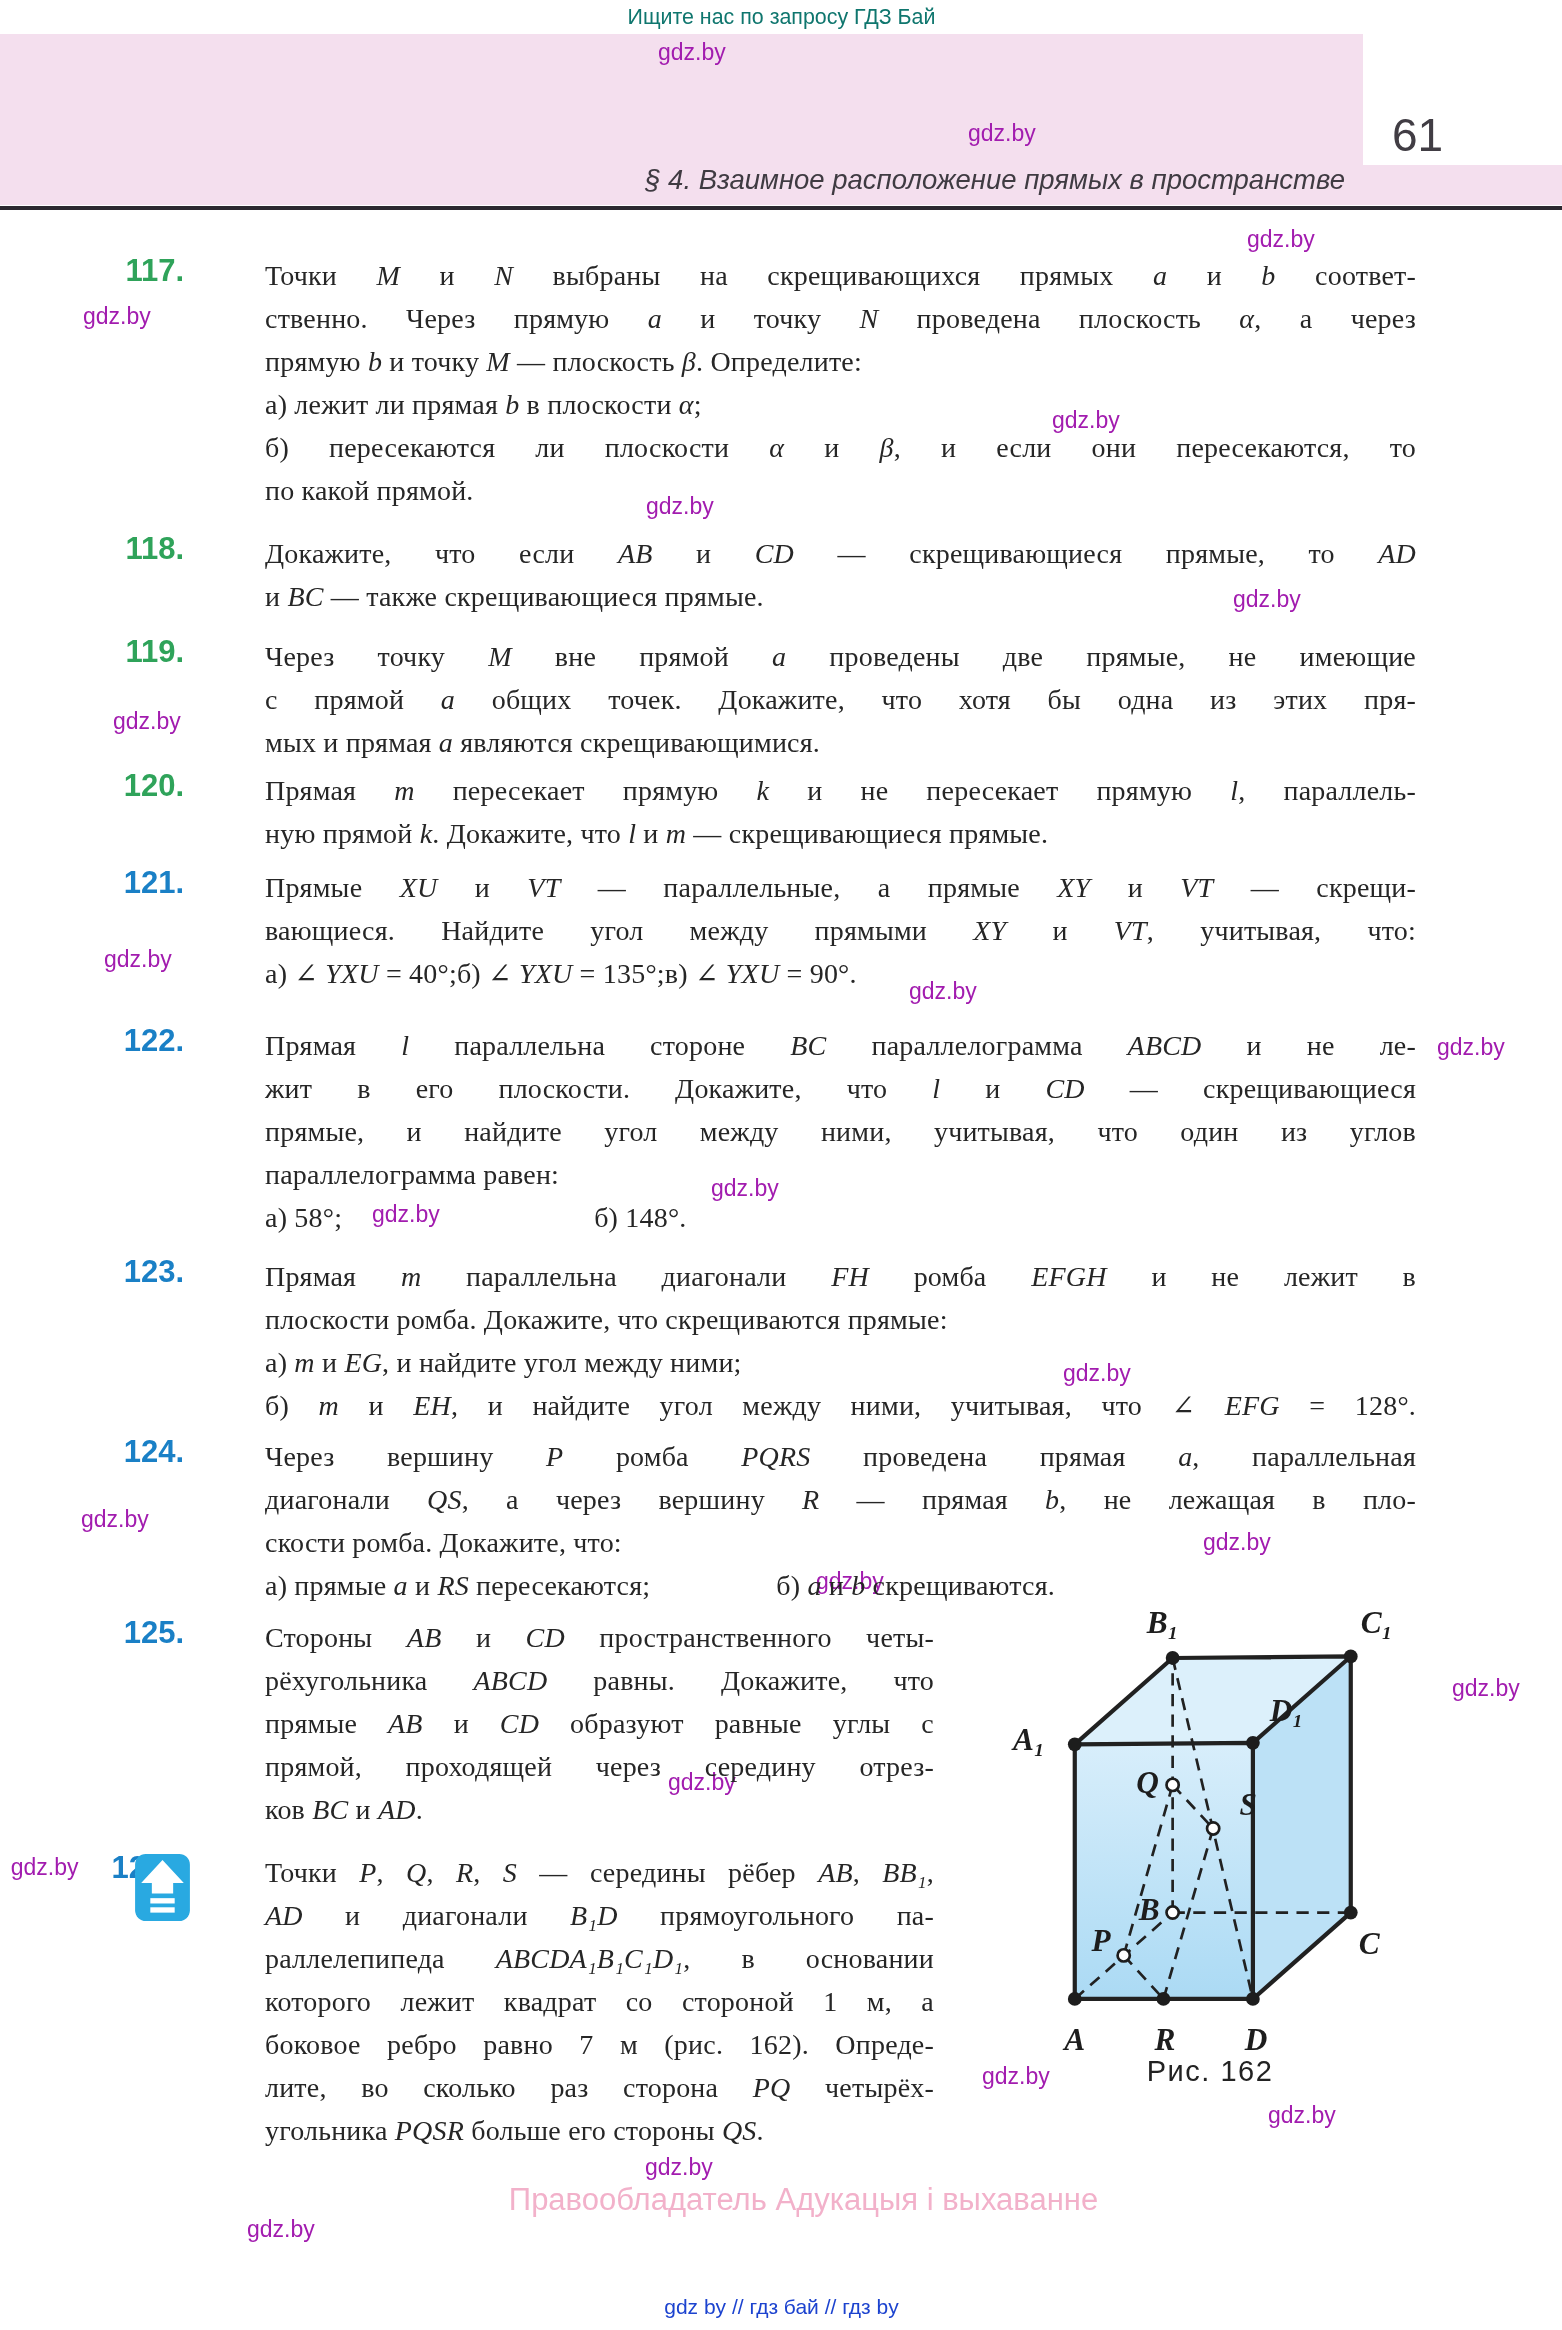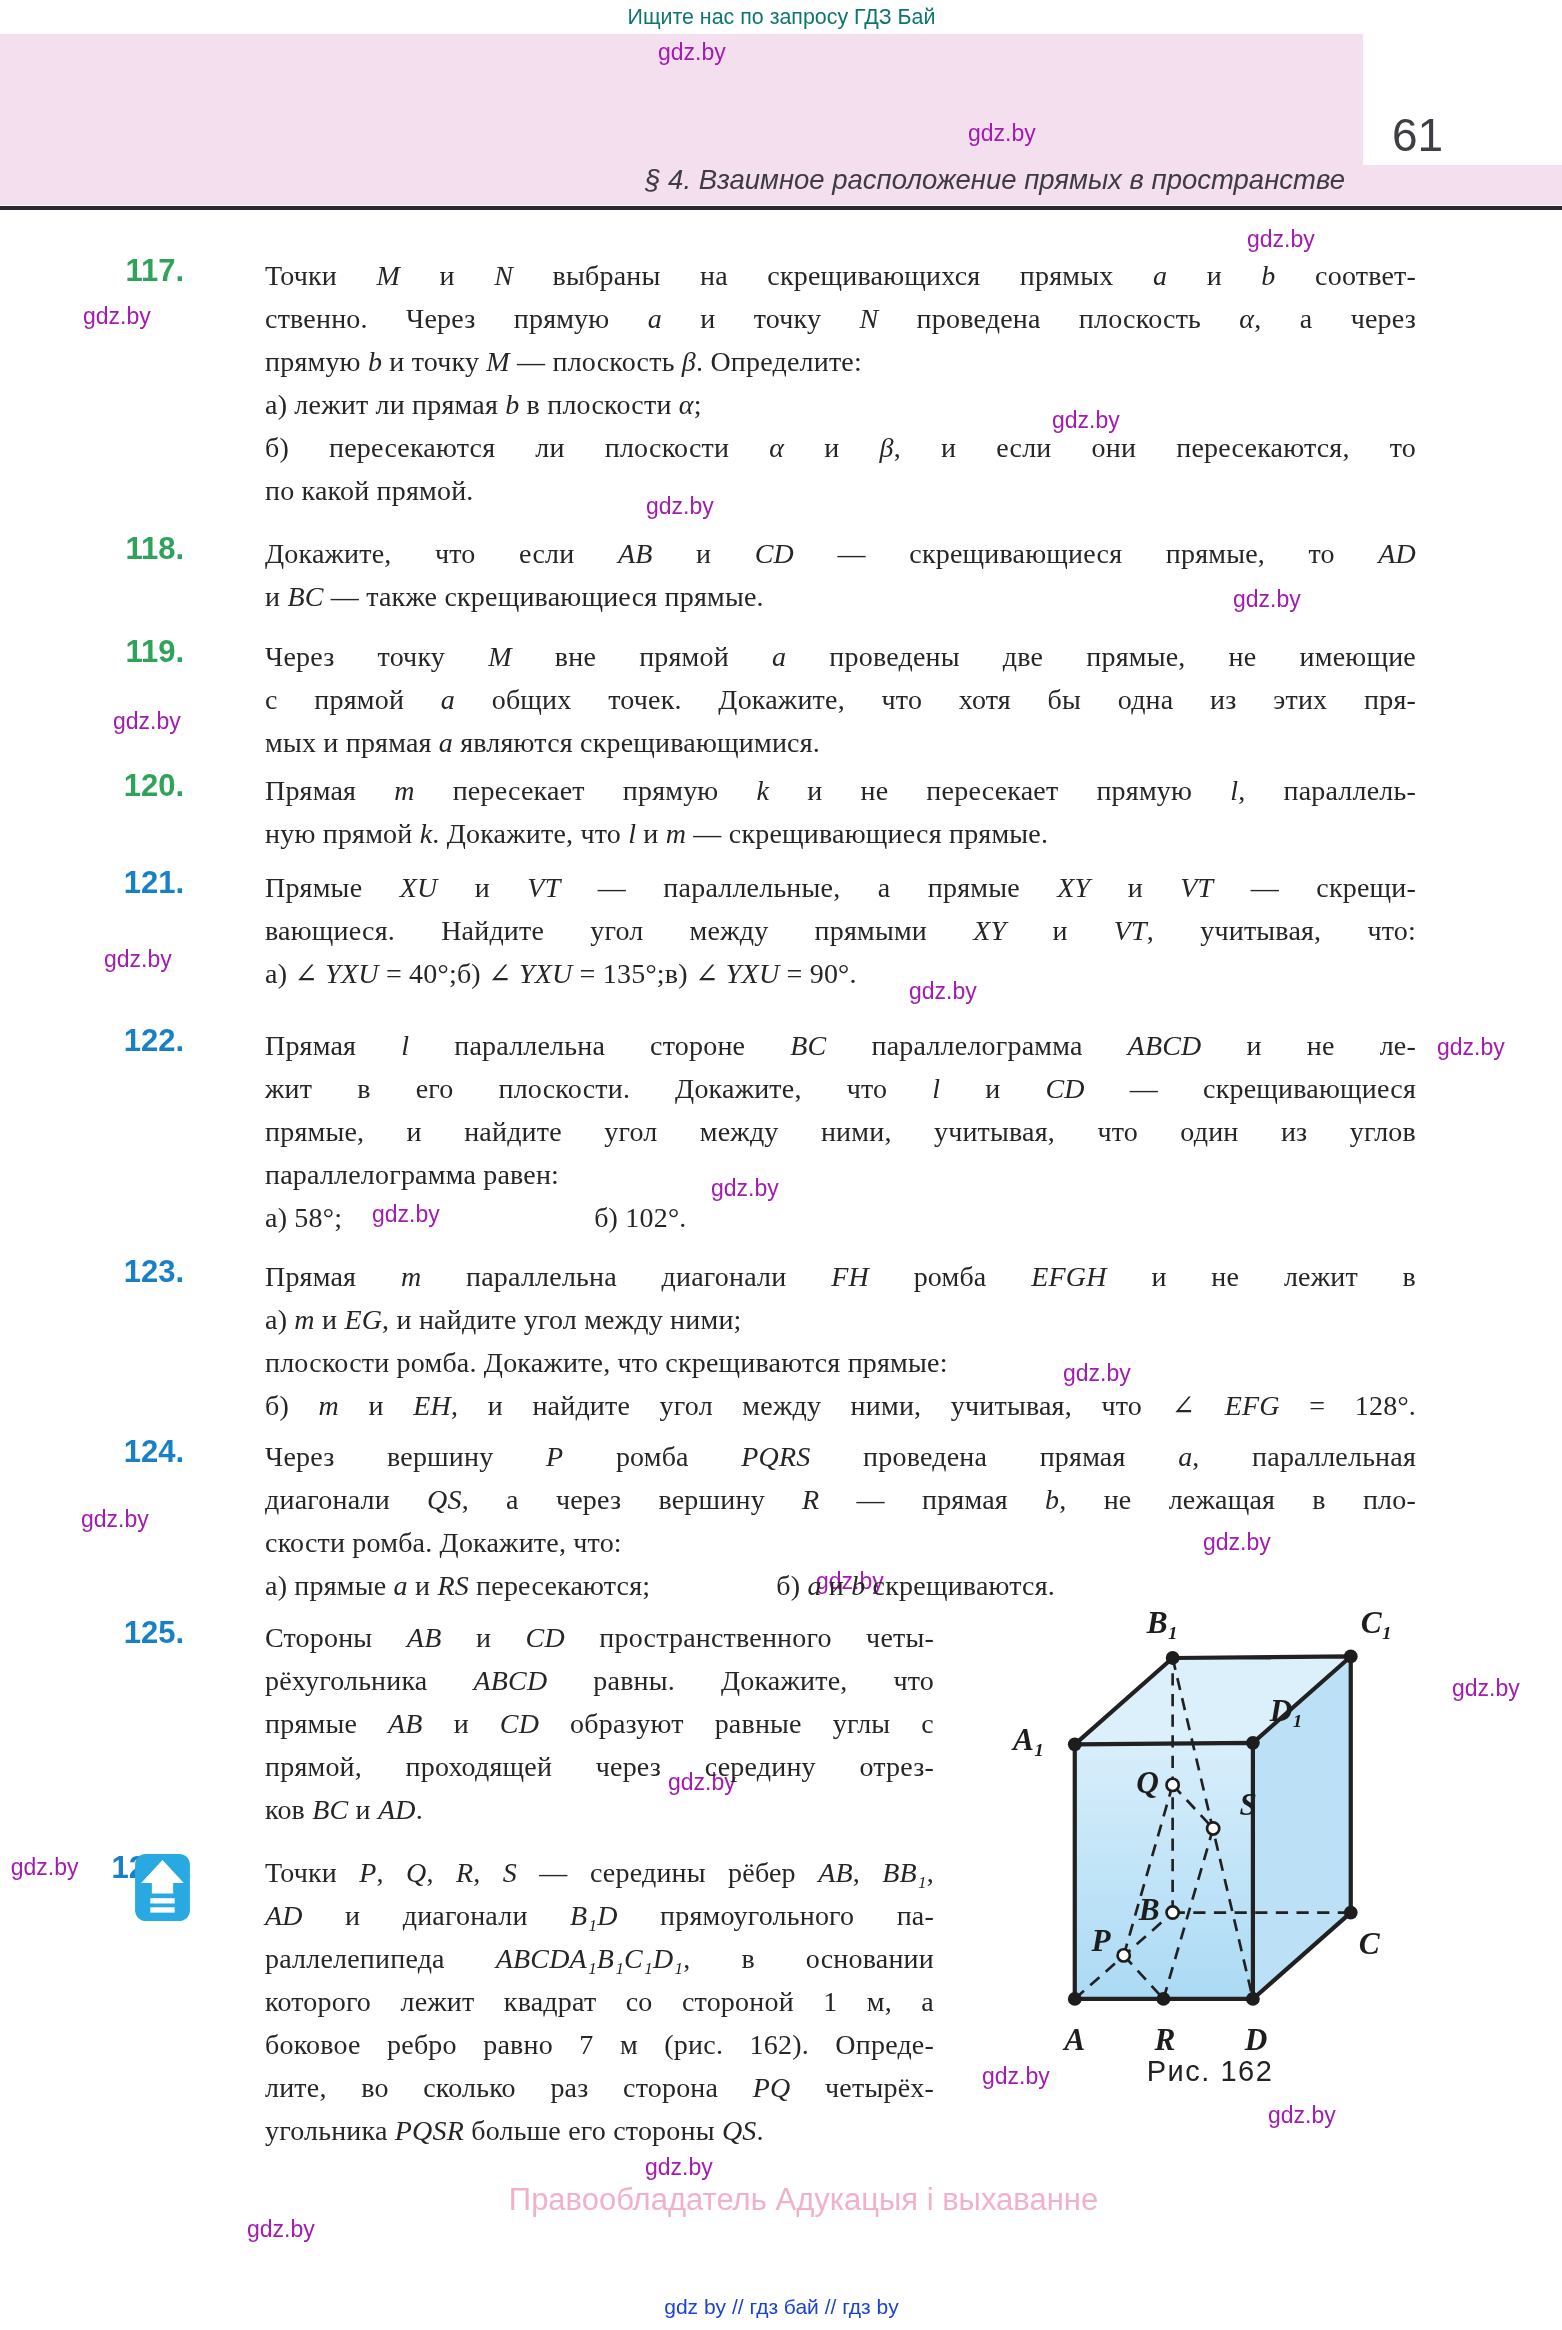--- a/index.html
+++ b/index.html
@@ -137,31 +137,31 @@
 
   <div class="problem" style="top:1024px">
     <div class="num blue">122.</div>
     <div class="pbody">
       <div class="line j">Прямая <i>l</i> параллельна стороне <i>BC</i> параллелограмма <i>ABCD</i> и не ле-</div>
       <div class="line j">жит в его плоскости. Докажите, что <i>l</i> и <i>CD</i> — скрещивающиеся</div>
       <div class="line j">прямые, и найдите угол между ними, учитывая, что один из углов</div>
       <div class="line">параллелограмма равен:</div>
       <div class="line opts" style="gap:252px">
         <span>а) 58°;</span>
-        <span>б) 102°.</span>
+        <span>б) 148°.</span>
       </div>
     </div>
   </div>
 
   <div class="problem" style="top:1255px">
     <div class="num blue">123.</div>
     <div class="pbody">
       <div class="line j">Прямая <i>m</i> параллельна диагонали <i>FH</i> ромба <i>EFGH</i> и не лежит в</div>
+      <div class="line">плоскости ромба. Докажите, что скрещиваются прямые:</div>
       <div class="line">а) <i>m</i> и <i>EG</i>, и найдите угол между ними;</div>
-      <div class="line">плоскости ромба. Докажите, что скрещиваются прямые:</div>
       <div class="line j">б) <i>m</i> и <i>EH</i>, и найдите угол между ними, учитывая, что ∠ <i>EFG</i> = 128°.</div>
     </div>
   </div>
 
   <div class="problem" style="top:1435px">
     <div class="num blue">124.</div>
     <div class="pbody">
       <div class="line j">Через вершину <i>P</i> ромба <i>PQRS</i> проведена прямая <i>a</i>, параллельная</div>
       <div class="line j">диагонали <i>QS</i>, а через вершину <i>R</i> — прямая <i>b</i>, не лежащая в пло-</div>
       <div class="line">скости ромба. Докажите, что:</div>

